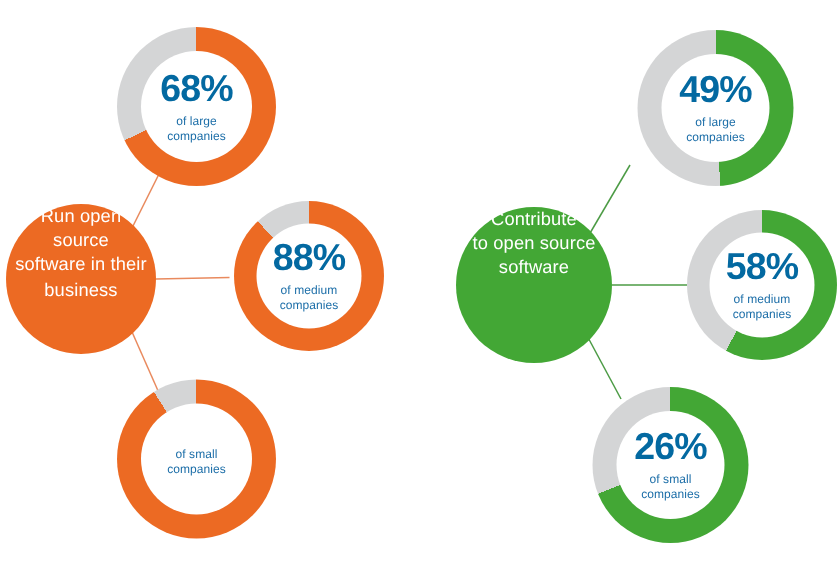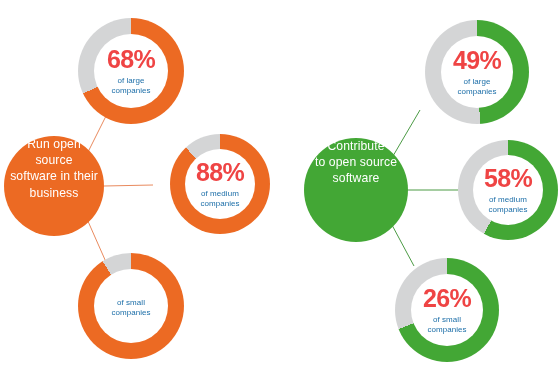--- a/index.html
+++ b/index.html
@@ -56,21 +56,21 @@
     position: absolute;
     border-radius: 50%;
     background: #ffffff;
     display: flex;
     flex-direction: column;
     align-items: center;
     justify-content: center;
     text-align: center;
   }
   .donut-pct {
-    color: #ef4444;
+    color: #0369a1;
     font-weight: bold;
     font-size: 25px;
     line-height: 1;
     letter-spacing: -0.6px;
   }
   .donut-cap {
     color: #1C6EA8;
     font-size: 8px;
     line-height: 1.22;
     margin-top: 4px;
@@ -102,21 +102,21 @@
   </div>
 
   <div class="node donut" style="left: 78px; top: 18px; width: 106px; height: 106px; background: conic-gradient(rgb(236, 106, 35) 0deg, rgb(236, 106, 35) 244.8deg, rgb(212, 213, 214) 244.8deg, rgb(212, 213, 214) 360deg);">
     <div class="donut-hole" style="width: 74px; height: 74px;">
       <span class="donut-pct">68%</span>
       <span class="donut-cap">of large
 companies</span>
     </div>
   </div>
 
-  <div class="node donut" style="left: 170px; top: 134px; width: 100px; height: 100px; background: conic-gradient(rgb(236, 106, 35) 0deg, rgb(236, 106, 35) 316.8deg, rgb(212, 213, 214) 316.8deg, rgb(212, 213, 214) 360deg);">
+  <div class="node donut" style="left: 156px; top: 134px; width: 100px; height: 100px; background: conic-gradient(rgb(236, 106, 35) 0deg, rgb(236, 106, 35) 316.8deg, rgb(212, 213, 214) 316.8deg, rgb(212, 213, 214) 360deg);">
     <div class="donut-hole" style="width: 70px; height: 70px;">
       <span class="donut-pct">88%</span>
       <span class="donut-cap">of medium
 companies</span>
     </div>
   </div>
 
   <div class="node donut" style="left: 78px; top: 253px; width: 106px; height: 106px; background: conic-gradient(rgb(236, 106, 35) 0deg, rgb(236, 106, 35) 327.6deg, rgb(212, 213, 214) 327.6deg, rgb(212, 213, 214) 360deg);">
     <div class="donut-hole" style="width: 74px; height: 74px;">
       <span class="donut-cap">of small

